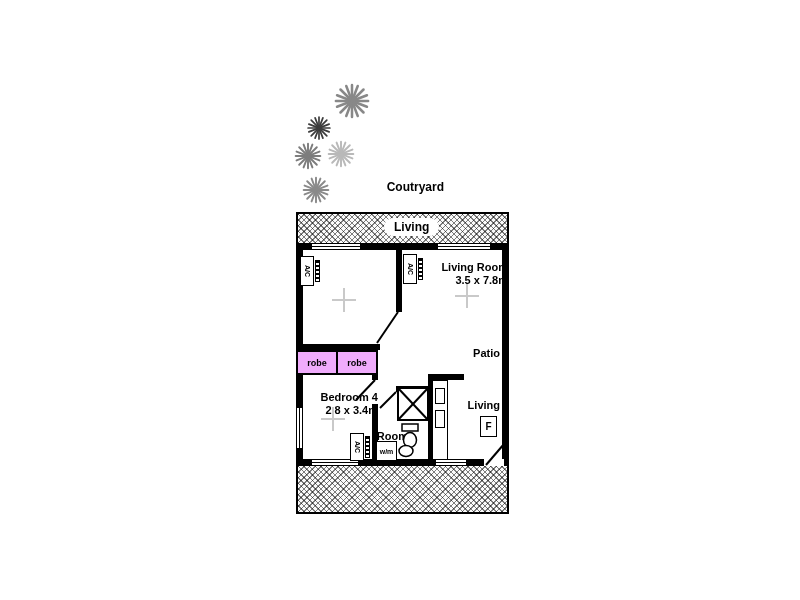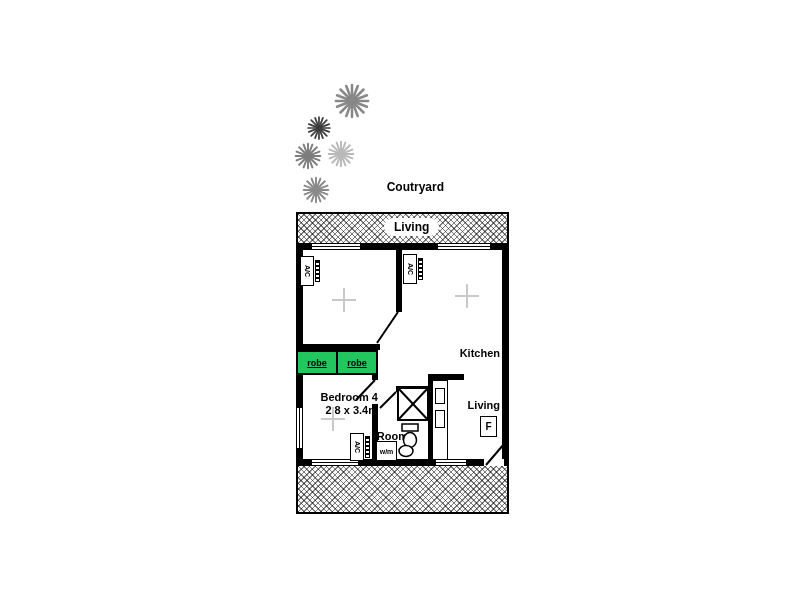--- a/index.html
+++ b/index.html
@@ -24,21 +24,21 @@
   .window-h::after { content:""; position:absolute; left:0; right:0; top:1.5px; height:1px; background:#000; }
   .window-v { position:absolute; width:7px; background:#fff;
     border-left:1.5px solid #000; border-right:1.5px solid #000; }
   .window-v::after { content:""; position:absolute; top:0; bottom:0; left:1.5px; width:1px; background:#000; }
 
   .label { position:absolute; font-weight:bold; text-align:right; }
   .room-label { font-size:11px; line-height:13px; }
   .patio-label { font-size:12px; background:#fff; padding:2px 10px; border-radius:9px; }
   .courtyard-label { font-size:12px; }
 
-  .robe-box { position:absolute; border:2px solid #000; background:#22c55e; display:flex;text-decoration:underline; }
+  .robe-box { position:absolute; border:2px solid #000; background:#f0abfc; display:flex; }
   .robe-cell { flex:1; display:flex; align-items:center; justify-content:center;
     font-size:9px; font-weight:bold; }
   .robe-cell + .robe-cell { border-left:2px solid #000; }
 
   .small-box { position:absolute; border:1px solid #000; background:#fff;
     display:flex; align-items:center; justify-content:center; font-weight:bold; }
 
   .ac-box { position:absolute; border:1px solid #000; background:#fff;
     font-size:7px; font-weight:bold; writing-mode:vertical-rl;
     display:flex; align-items:center; justify-content:center; }
@@ -114,29 +114,33 @@
   <div class="ac-unit" style="left:365px; top:436px; width:5px; height:22px;"></div>
 
   <div class="label courtyard-label" style="left:372px; top:180px; width:72px;">
     <span>Coutryard</span>
   </div>
 
   <div class="label patio-label" style="left:384px; top:218px;">
     <span>Living</span>
   </div>
 
+  <div class="label room-label" style="left:414px; top:261px; width:94px;">
+    <div>Living Room</div>
+    <div>3.5 x 7.8m</div>
+  </div>
 
 
   <div class="label room-label" style="left:298px; top:391px; width:80px;">
     <div>Bedroom 4</div>
     <div>2.8 x 3.4m</div>
   </div>
 
   <div class="label room-label" style="left:444px; top:347px; width:56px;">
-    <span>Kitchen</span>
+    <span>Patio</span>
   </div>
 
   <div class="label room-label" style="left:444px; top:399px; width:56px;">
     <span>Living</span>
   </div>
 
   <div class="label room-label" style="left:376px; top:430px; width:32px;">
     <span>Room</span>
   </div>
 

